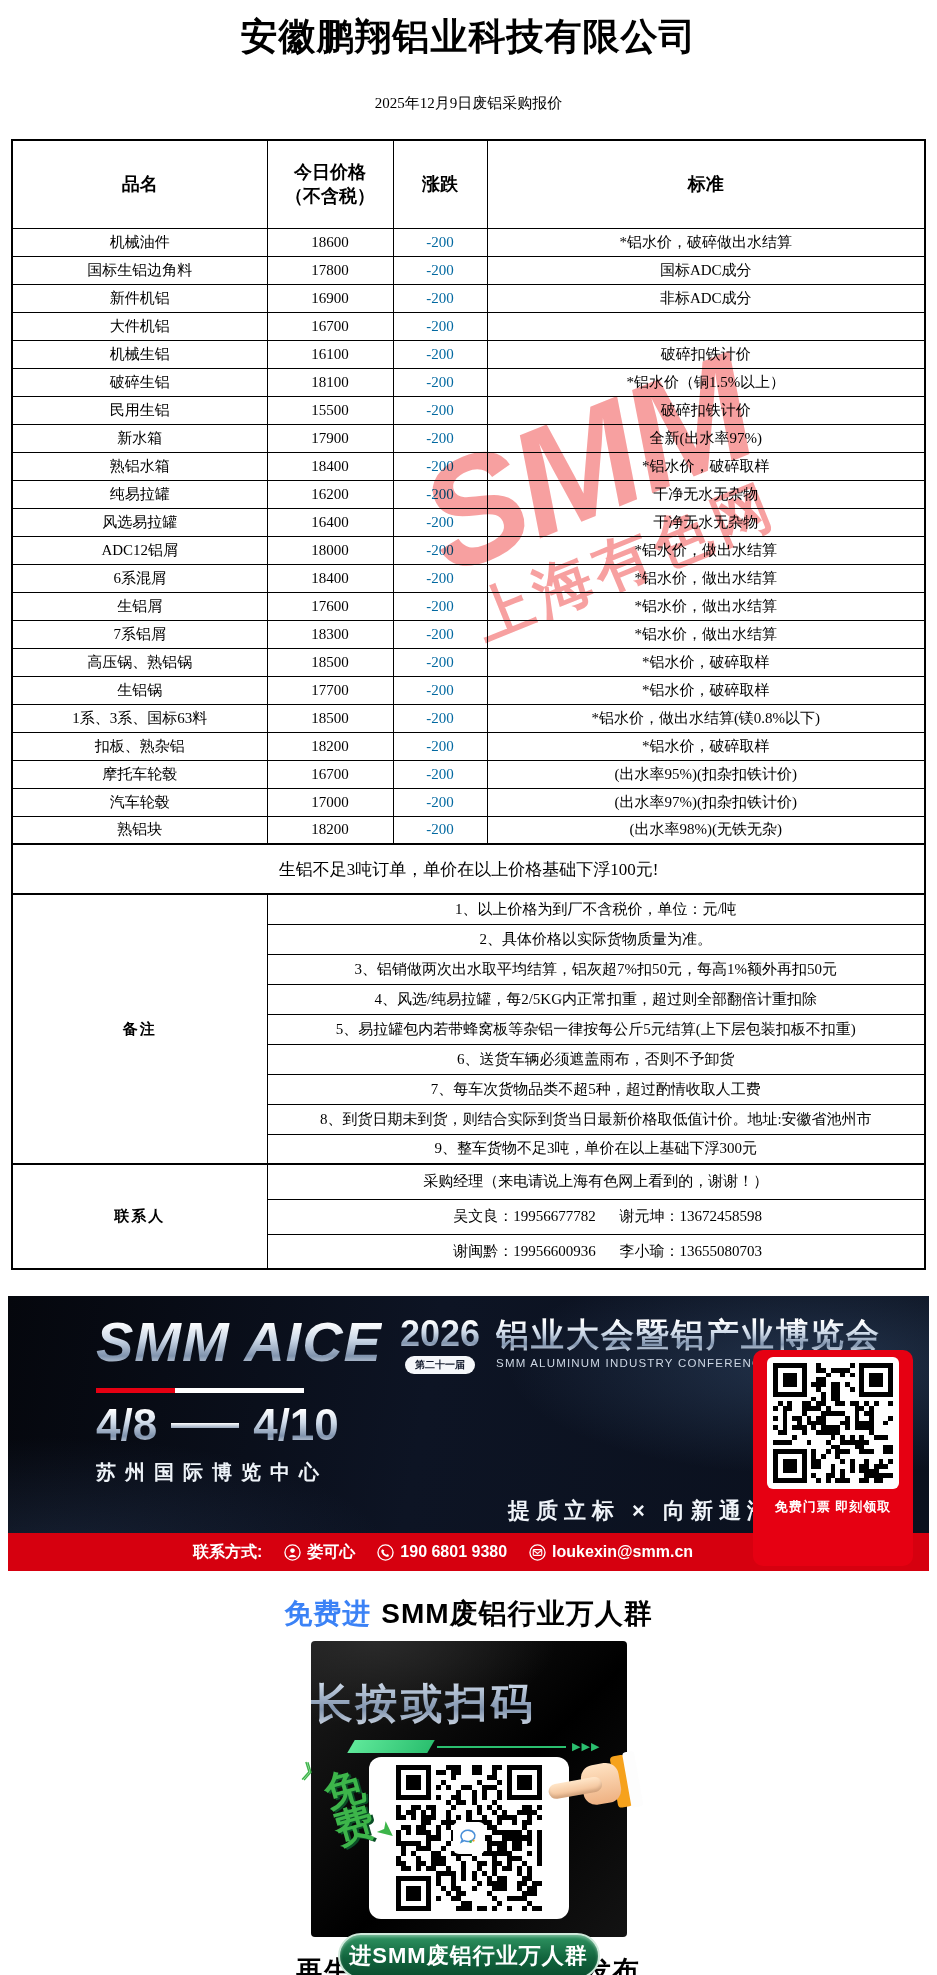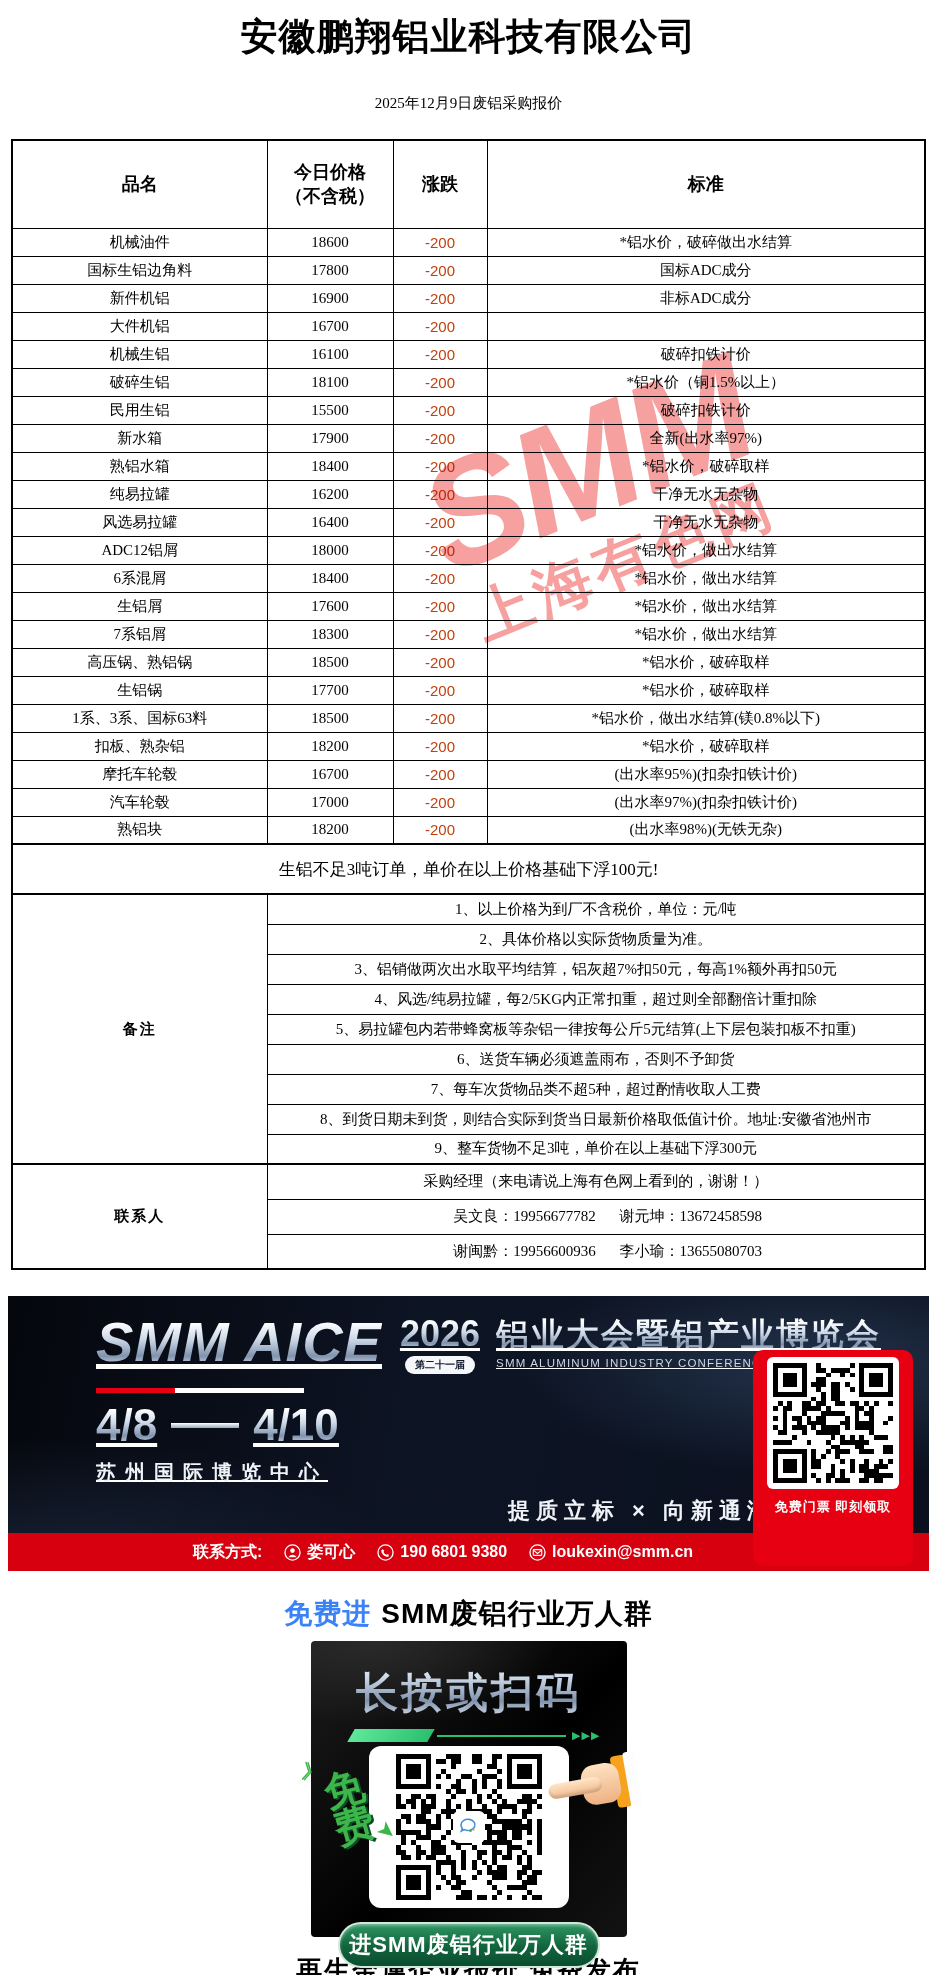--- a/index.html
+++ b/index.html
@@ -10,21 +10,21 @@
   .doc-title { padding-top:12px; text-align:center; font-family:"Liberation Sans","DejaVu Sans",sans-serif;
                font-size:37px; font-weight:900; letter-spacing:1px; color:#000; }
   .doc-subtitle { margin-top:32px; text-align:center; font-size:15px; color:#000; }
 
   
   table.quote { width:913px; margin:26px auto 0; border-collapse:collapse; table-layout:fixed;
                 border:2px solid #000; }
   table.quote th, table.quote td { border:1px solid #000; text-align:center; font-size:15px; padding:1px 4px; overflow:hidden; }
   tr.head-row th { height:88px; font-size:18px; font-weight:bold; white-space:pre-line; }
   tr.data-row td { height:28px; }
-  td.c-change { color:#c2410c; font-family:Liberation Sans, sans-serif; font-size:14px; }
+  td.c-change { color:#0369a1; font-family:Liberation Serif, serif; font-size:14px; }
   td.c-price  { font-size:15px; }
   tr.foot-note-row td { height:50px; font-size:17px; border-top:2px solid #000; border-bottom:2px solid #000; }
   td.label-cell { font-size:24px; font-weight:bold; letter-spacing:2px; }
   td.note-cell { text-align:left; font-size:15px; padding-left:8px; height:30px; }
   tr.first-contact-row td { border-top:2px solid #000; }
   td.contact-cell { text-align:left; font-size:15px; padding-left:8px; height:35px; }
   td.contact-cell .pair-a { display:inline-block; min-width:190px; }
 
   
   .watermark { position:absolute; left:432px; top:398px; z-index:5; transform:rotate(-22deg);
@@ -33,21 +33,21 @@
                     font-weight:900; font-size:150px; line-height:.85; letter-spacing:-4px; }
   .watermark .wm2 { font-family:"Liberation Sans","DejaVu Sans",sans-serif; font-weight:900;
                     font-size:58px; letter-spacing:6px; margin-top:2px; }
 
   
   .banner { position:relative; width:921px; height:275px; margin:26px auto 0; overflow:hidden; cursor:pointer;
             font-family:"Liberation Sans","DejaVu Sans",sans-serif; color:#fff;
             background:
               radial-gradient(ellipse 480px 170px at 88% 25%, rgba(90,130,180,.30), transparent 65%),
               radial-gradient(ellipse 560px 200px at 5% 95%, rgba(70,100,150,.25), transparent 60%),
-              linear-gradient(100deg,#05070d,#0d1424 45%,#0a101d); text-decoration: underline; }
+              linear-gradient(100deg,#05070d,#0d1424 45%,#0a101d); }
   .metal { background:linear-gradient(180deg,#ffffff 15%,#cdd9e8 45%,#8093ad 75%,#e8eef6);
            -webkit-background-clip:text; background-clip:text; color:#dfe8f2; -webkit-text-fill-color:transparent; }
   .b-logo-row { display:flex; align-items:flex-start; padding:18px 0 0 88px; }
   .b-logo { font-size:56px; font-weight:900; font-style:italic; letter-spacing:1px; line-height:1; }
   .b-year-badge { margin:2px 0 0 18px; text-align:center; }
   .b-year { font-size:36px; font-weight:900; line-height:1; }
   .b-badge { margin-top:4px; background:#f5f7fa; color:#10182a; font-size:10px; font-weight:bold;
              border-radius:9px; padding:2px 10px; display:inline-block; }
   .b-titles { margin-left:16px; padding-top:2px; }
   .b-cn { font-size:33px; font-weight:900; letter-spacing:2px; line-height:1.15; }
@@ -71,21 +71,21 @@
   .b-qr-caption { margin-top:9px; font-size:13px; font-weight:bold; color:#fff; letter-spacing:1px; }
 
   
   .group-head { margin-top:24px; text-align:center; font-family:"Liberation Sans","DejaVu Sans",sans-serif;
                 font-size:28px; font-weight:900; letter-spacing:1px; }
   .group-head .red { color:#3b82f6; margin-right:10px; }
   .qr-card { position:relative; width:316px; height:296px; margin:8px auto 0; border-radius:4px; overflow:visible;
              font-family:"Liberation Sans","DejaVu Sans",sans-serif;
              background:radial-gradient(ellipse 260px 120px at 20% 0%, #2a2a2a, transparent 70%),
                         linear-gradient(135deg,#1c1c1c,#000 55%,#131313); }
-  .scan-title { padding-top:24px; text-align:center; font-size:42px; font-weight:900; letter-spacing:3px; }
+  .scan-title { padding-top:35px; text-align:left; font-size:42px; font-weight:900; letter-spacing:3px; }
   .scan-divider { display:flex; align-items:center; margin:8px 26px 0 40px; }
   .scan-tab { width:80px; height:13px; transform:skewX(-30deg);
               background:linear-gradient(90deg,#5fe89a,#2bbf6f); }
   .scan-dash { flex:1; border-top:2px solid #2bbf6f; margin:0 6px; }
   .scan-arrows { color:#2bbf6f; font-size:11px; letter-spacing:1px; font-weight:bold; }
   .card-qr-pad { position:relative; width:200px; height:162px; margin:4px auto 0; background:#fff;
                  border-radius:12px; display:flex; align-items:center; justify-content:center; }
   .card-qr { width:146px; height:146px; }
   .card-qr svg { width:100%; height:100%; display:block; }
   .wechat-badge { position:absolute; left:50%; top:50%; transform:translate(-50%,-50%);

